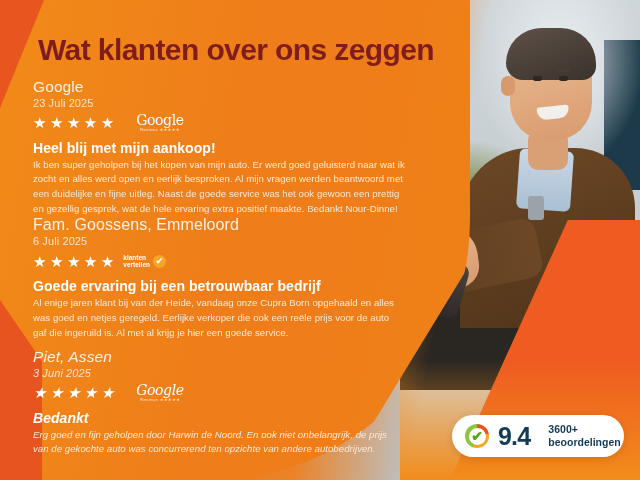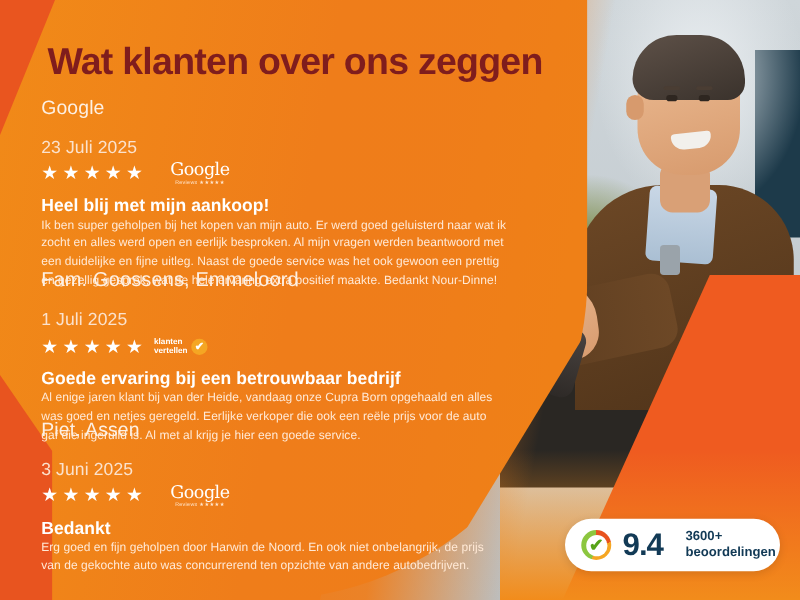--- a/index.html
+++ b/index.html
@@ -131,29 +131,29 @@
 
   
   #content{ position:absolute; inset:0; }
   h1#title{
     position:absolute; left:38px; top:33px;
     font-size:30px; font-weight:700; color:#7f1d1d;
     letter-spacing:-.6px; white-space:nowrap;
   }
 
   .review{ position:absolute; left:33px; width:372px; color:#fff; }
-  .rv1{ top:78px; } .rv2{ top:216px; } .rv3{ top:336px; }
+  .rv1{ top:78px; } .rv2{ top:216px; } .rv3{ top:348px;font-style:italic; }
 
   .rv-name{
     font-size:15.5px; font-weight:400; color:#fdf0e4;
     letter-spacing:.1px; line-height:1.15;
   }
   .rv2 .rv-name{ font-size:16px; }
   .rv-date{
-    font-size:14px; color:#fbe2cd; margin-top:13px; letter-spacing:.1px;
+    font-size:11px; color:#fbe2cd; margin-top:1px; letter-spacing:.1px;
   }
   .rv-rating{
     display:flex; align-items:center; gap:9px; margin-top:4px; height:20px;
   }
   .stars{ display:flex; gap:3.5px; font-size:15px; color:#ffffff; line-height:1; }
   .stars span{ display:block; }
 
   
   .g-logo{ display:flex; flex-direction:column; align-items:center; line-height:1;margin-left:13px; }
   .g-word{
@@ -257,21 +257,21 @@
         <div class="g-word">Google</div>
         <div class="g-sub">Reviews ★★★★★</div>
       </div>
     </div>
     <div class="rv-title">Heel blij met mijn aankoop!</div>
     <div class="rv-body">Ik ben super geholpen bij het kopen van mijn auto. Er werd goed geluisterd naar wat ik zocht en alles werd open en eerlijk besproken. Al mijn vragen werden beantwoord met een duidelijke en fijne uitleg. Naast de goede service was het ook gewoon een prettig en gezellig gesprek, wat de hele ervaring extra positief maakte. Bedankt Nour-Dinne!</div>
   </div>
 
   <div class="review rv2">
     <div class="rv-name">Fam. Goossens, Emmeloord</div>
-    <div class="rv-date">1 Juli 2025</div>
+    <div class="rv-date">6 Juli 2025</div>
     <div class="rv-rating">
       <div class="stars">
         <span>★</span>
         <span>★</span>
         <span>★</span>
         <span>★</span>
         <span>★</span>
       </div>
       <div class="kv">
         <div class="kv-txt">

